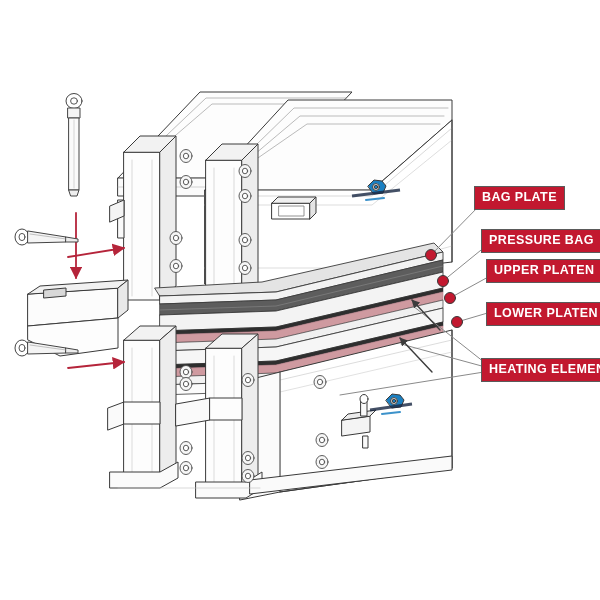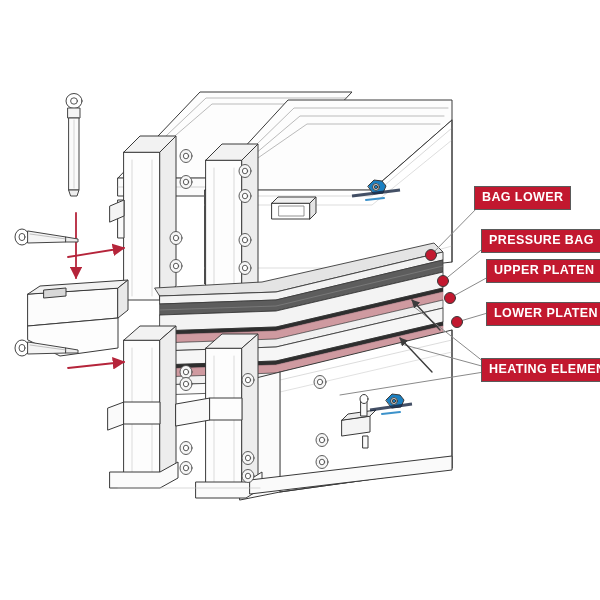--- a/index.html
+++ b/index.html
@@ -299,21 +299,21 @@
         <path d="M386,400 L392,394 L400,395 L404,400 L401,407 L392,408 Z" fill="#1a7fc1"></path>
         <circle cx="394" cy="401" r="3.4" fill="#ffffff"></circle>
         <circle cx="394" cy="401" r="1.8" fill="#1a7fc1"></circle>
         <path d="M370,410 L412,404" stroke="#1b2a44" stroke-width="3.2" stroke-linecap="butt" opacity="0.82"></path>
         <path d="M382,414 L400,412" stroke="#1a7fc1" stroke-width="2" opacity="0.85"></path>
       </g>
 
     </g>
   </svg>
 
-  <div class="callout-label" style="left:474px; top:186px;">BAG LOWER</div>
+  <div class="callout-label" style="left:474px; top:186px;">BAG PLATE</div>
 
   <div class="callout-label" style="left:481px; top:229px;">PRESSURE BAG</div>
 
   <div class="callout-label" style="left:486px; top:259px;">UPPER PLATEN</div>
 
   <div class="callout-label" style="left:486px; top:302px;">LOWER PLATEN</div>
 
   <div class="callout-label" style="left:481px; top:358px;">HEATING ELEMENT</div>
 
 </div>

